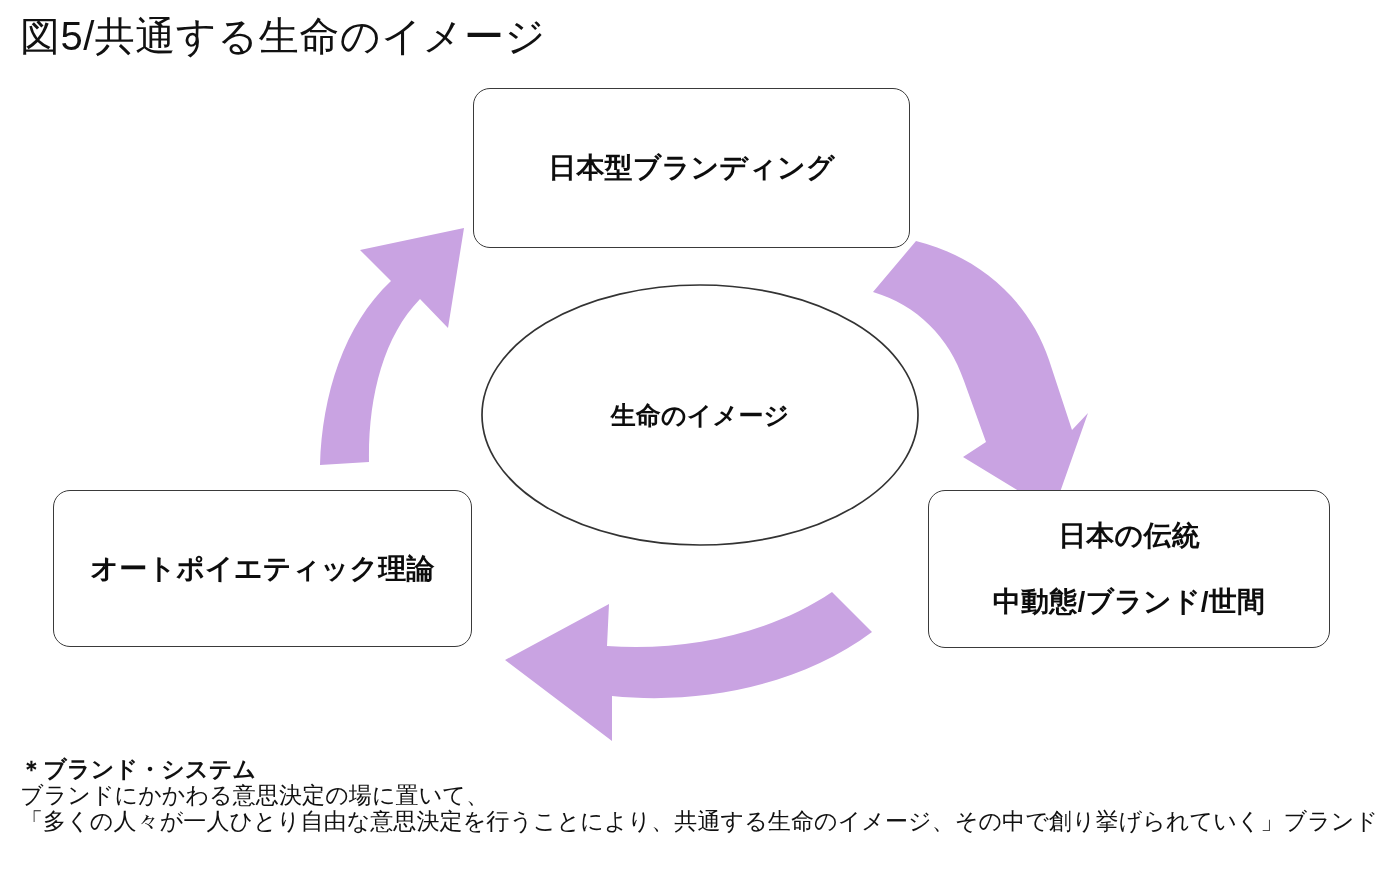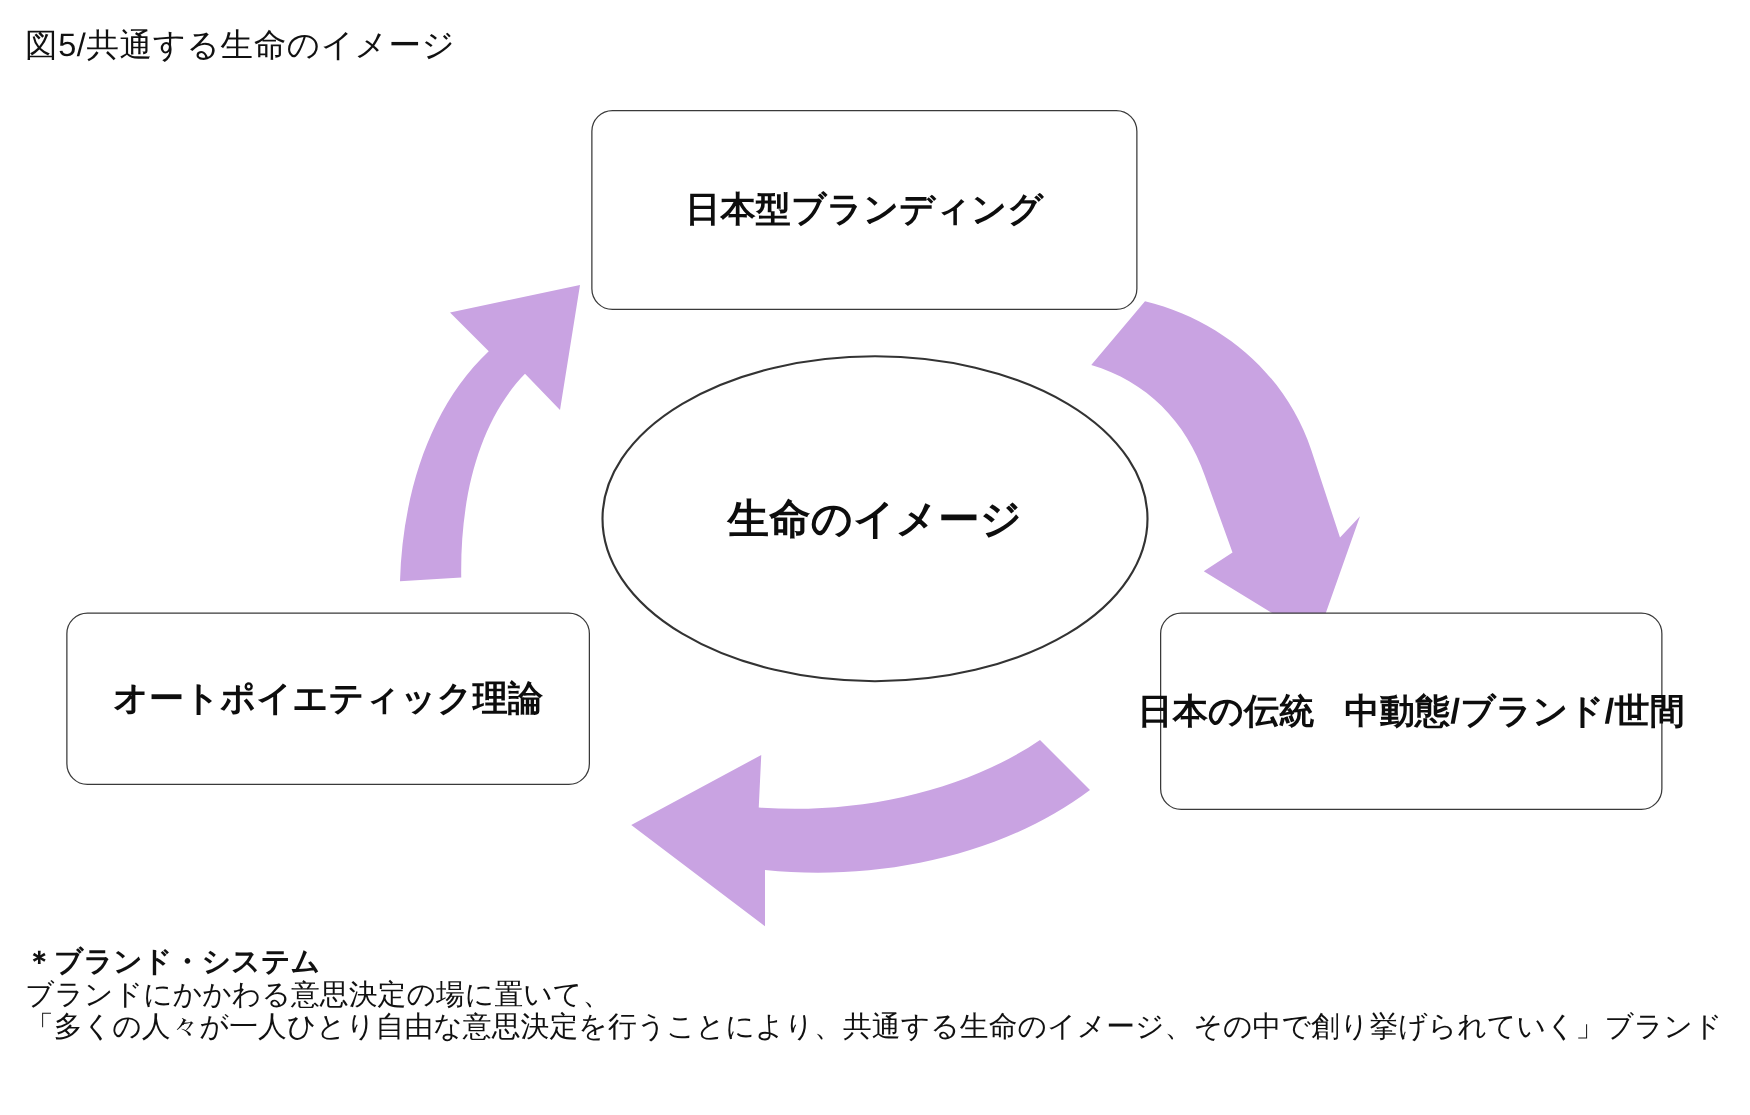--- a/index.html
+++ b/index.html
@@ -18,21 +18,21 @@
     height: 892px;
     background: #ffffff;
     overflow: hidden;
   }
 
   
   #figure-title {
     position: absolute;
     left: 20px;
     top: 16px;
-    font-size: 26px;
+    font-size: 40px;
     line-height: 40px;
     font-weight: 400;
     color: #111111;
     letter-spacing: 0.5px;
     white-space: nowrap;
   }
 
   
   #diagram-svg {
     position: absolute;
@@ -43,52 +43,52 @@
   }
 
   
   .node-box {
     position: absolute;
     box-sizing: border-box;
     border: 1.6px solid #3a3a3a;
     border-radius: 17px;
     background: #ffffff;
     display: flex;
-    flex-direction: row;
+    flex-direction: column;
     align-items: center;
     justify-content: center;
     text-align: center;
   }
   .node-line {
     font-size: 28px;
     line-height: 42px;
     font-weight: 600;
     color: #0d0d0d;
     white-space: nowrap;
     letter-spacing: 0.2px;
   }
 
   #node-top      { left: 473px; top: 88px;  width: 437px; height: 160px; }
   #node-right    { left: 928px; top: 490px; width: 402px; height: 158px; gap: 24px; }
-  #node-left     { left: 53px;  top: 490px; width: 419px; height: 138px; }
+  #node-left     { left: 53px;  top: 490px; width: 419px; height: 157px; }
 
   
   #center-label {
     position: absolute;
     left: 482px;
     top: 285px;
     width: 436px;
     height: 260px;
     display: flex;
     align-items: center;
     justify-content: center;
     pointer-events: none;
   }
   #center-label .node-line {
-    font-size: 33px;
+    font-size: 25px;
     font-weight: 600;
   }
 
   
   #footnote {
     position: absolute;
     left: 20px;
     top: 757px;
     width: 1340px;
   }

